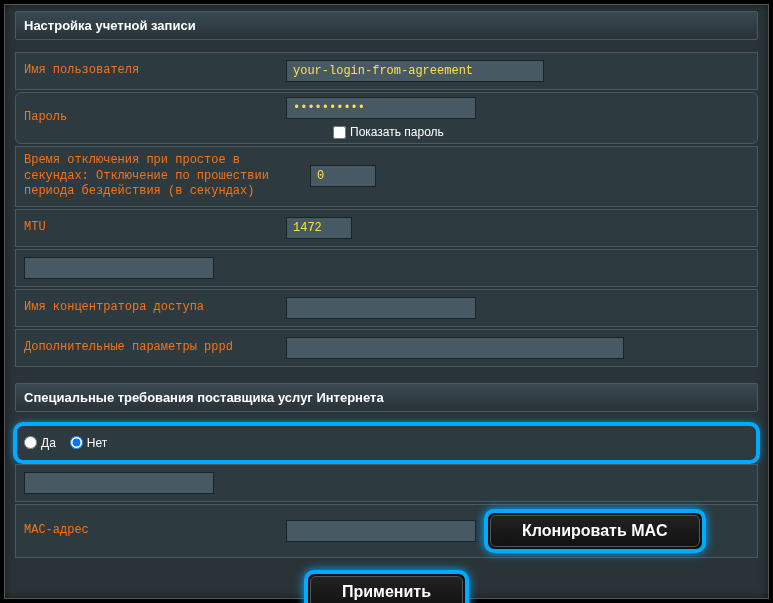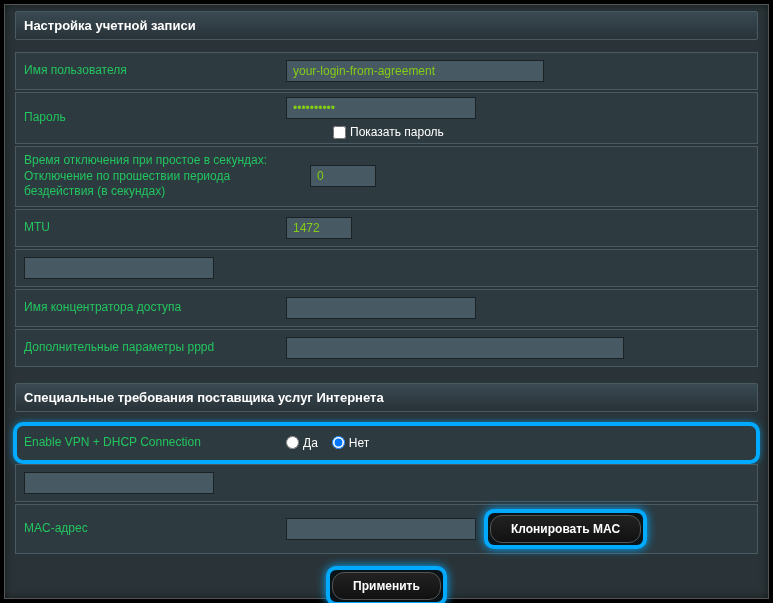--- a/index.html
+++ b/index.html
@@ -37,41 +37,42 @@
     margin-bottom: 12px;
   }
   .row {
     display: flex;
     align-items: center;
     border: 1px solid #4a5a62;
     background: #2d3a40;
     min-height: 38px;
     margin-bottom: 2px;
   }
-  .row.tall { min-height: 52px; }
+  .row.tall { min-height: 52px; border-radius: 6px; }
   .row.taller { min-height: 60px; gap: 24px; }
   .label-cell {
     width: 262px;
     padding: 6px 8px;
-    color: #22c55e;
+    color: #f97316;
     flex-shrink: 0;
     line-height: 1.3;
+    font-family: Liberation Mono, monospace;
   }
   .value-cell {
     flex: 1;
     padding: 4px 8px;
     display: flex;
     align-items: center;
     gap: 8px;
   }
   input[type="text"], input[type="password"] {
     background: #475a64;
     border: 1px solid #1a2226;
-    color: #84cc16;
-    font-family: Liberation Sans, sans-serif;
+    color: #fde047;
+    font-family: Liberation Mono, monospace;
     font-size: 12px;
     padding: 2px 6px;
     height: 22px;
   }
   .input-sm { width: 66px; }
   .input-md { width: 190px; }
   .input-lg { width: 258px; }
   .input-wide { width: 338px; }
   .checkbox-line {
     display: flex;
@@ -87,24 +88,24 @@
   .highlight {
     outline: 4px solid #00aaff;
     outline-offset: -2px;
     border-radius: 8px;
     box-shadow: 0 0 8px #00aaff;
   }
   button.action {
     background: linear-gradient(to bottom, #222, #111);
     color: #fff;
     border: 1px solid #555;
-    padding: 6px 20px;
+    padding: 6px 31px;
     font-weight: bold;
-    font-size: 12px;
-    border-radius: 12px;
+    font-size: 16px;
+    border-radius: 6px;
     cursor: pointer;
   }
   .hl-wrap {
     border: 4px solid #00aaff;
     border-radius: 10px;
     box-shadow: 0 0 10px #00aaff;
     padding: 2px;
     display: inline-block;
     background: #0a1418;
   }
@@ -176,21 +177,20 @@
       <div class="value-cell">
         <input type="text" class="input-wide" value="" style="">
       </div>
     </div>
 
     <div class="spacer"></div>
 
     <div class="section-header">Специальные требования поставщика услуг Интернета</div>
 
     <div class="row highlight">
-      <div class="label-cell">Enable VPN + DHCP Connection</div>
       <div class="value-cell">
         <div class="radio-group">
           <input type="radio" name="vpndhcp" style="">
           <label>Да</label>
           <input type="radio" name="vpndhcp" checked="" style="">
           <label>Нет</label>
         </div>
       </div>
     </div>
 

